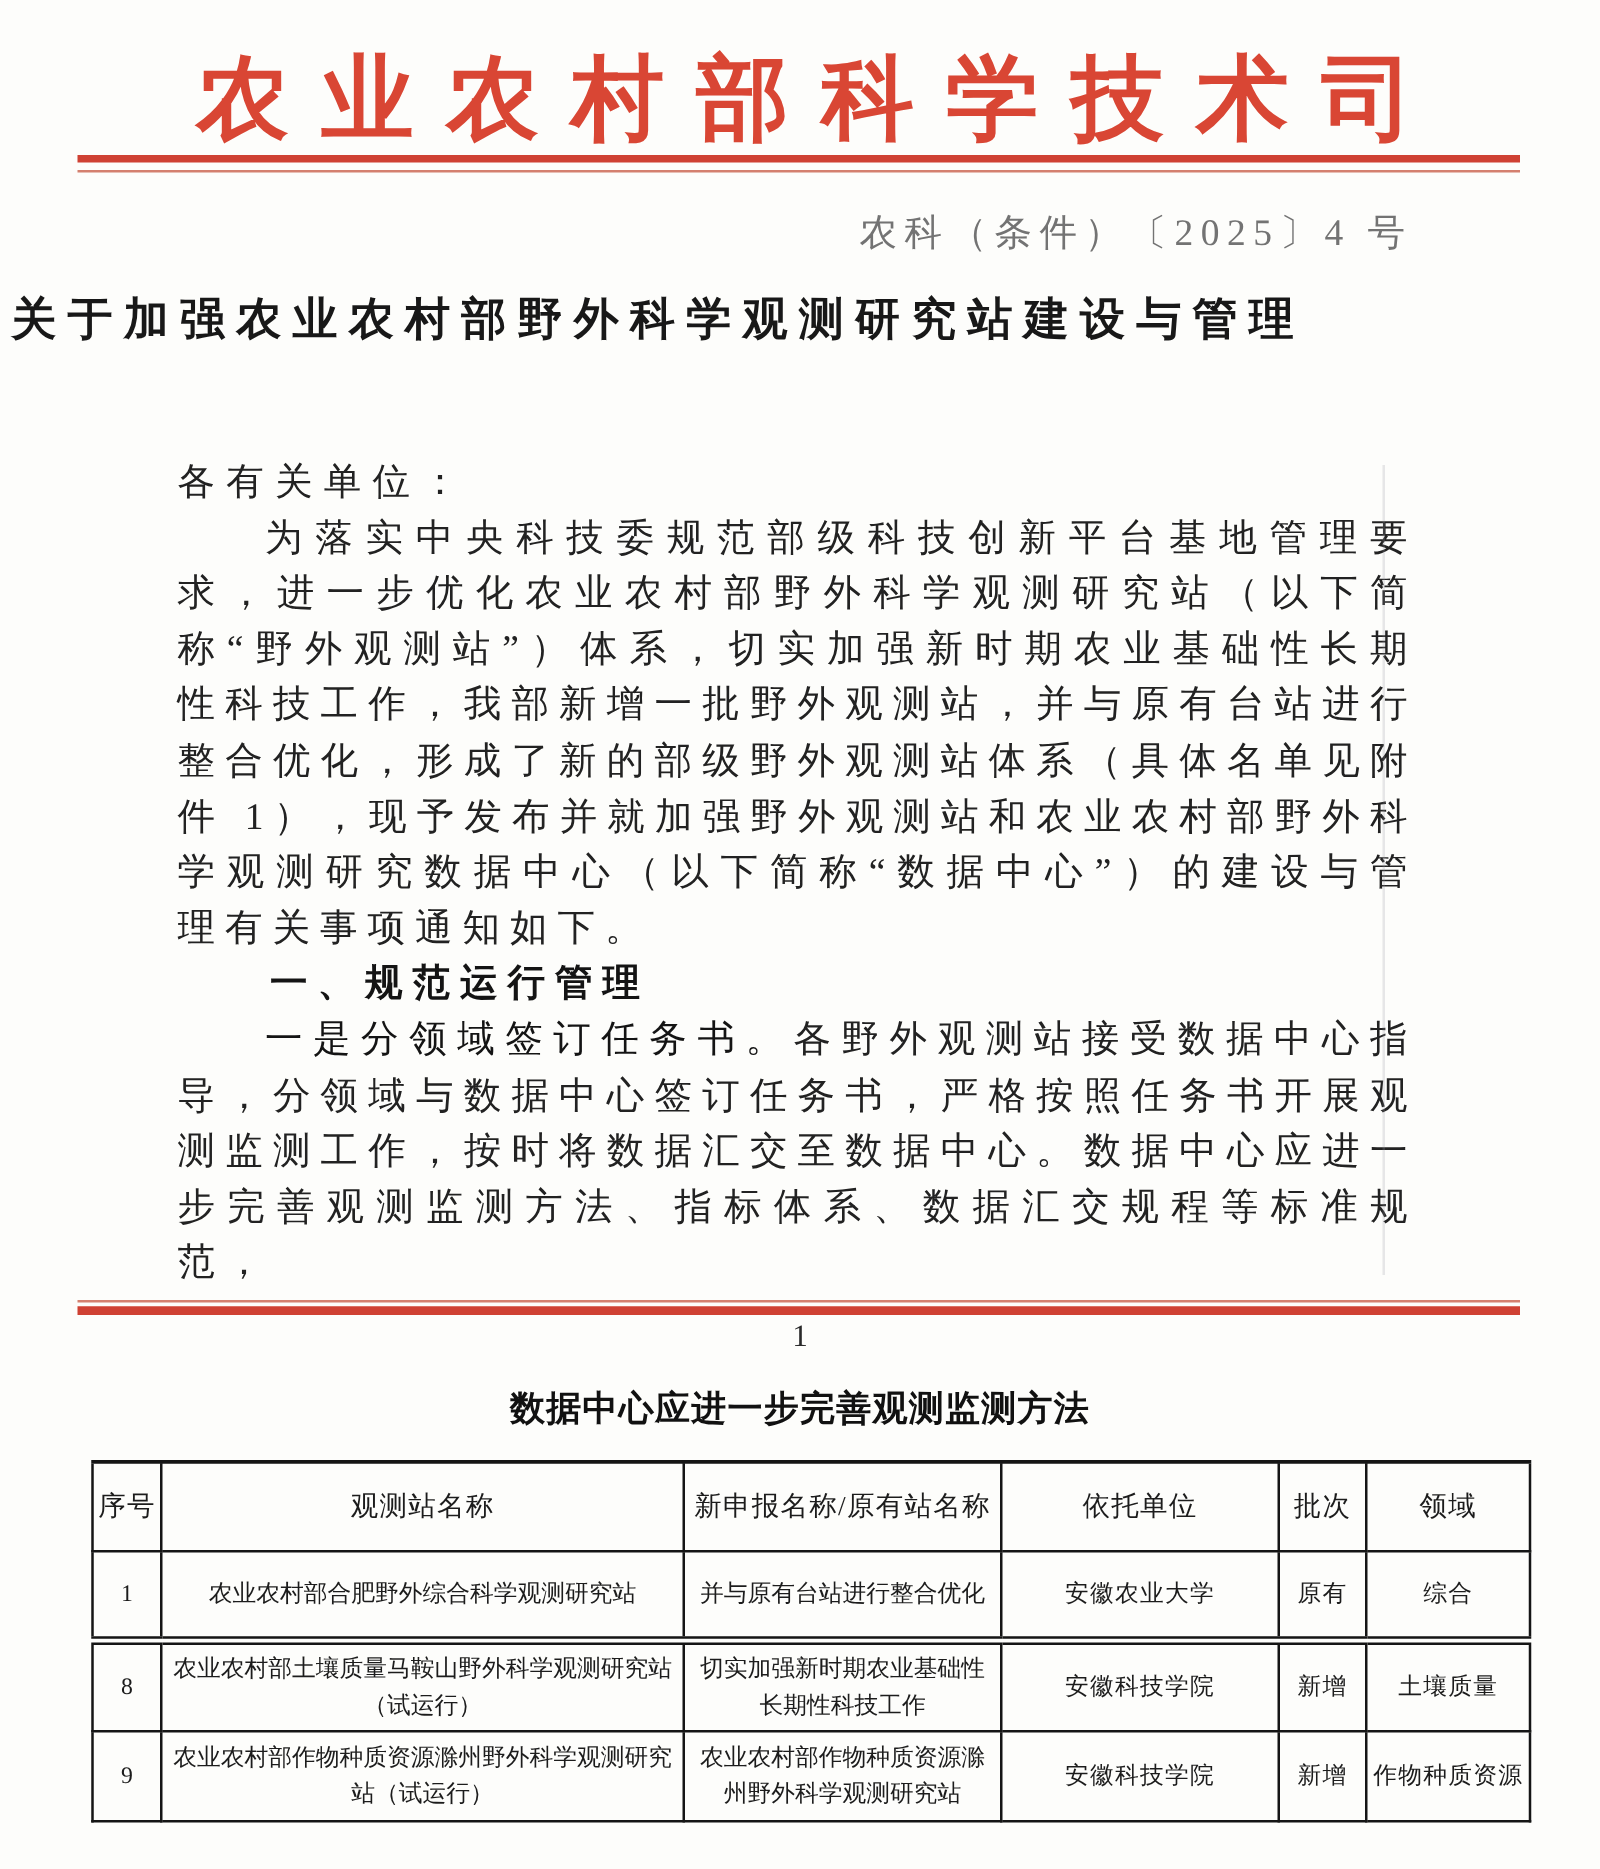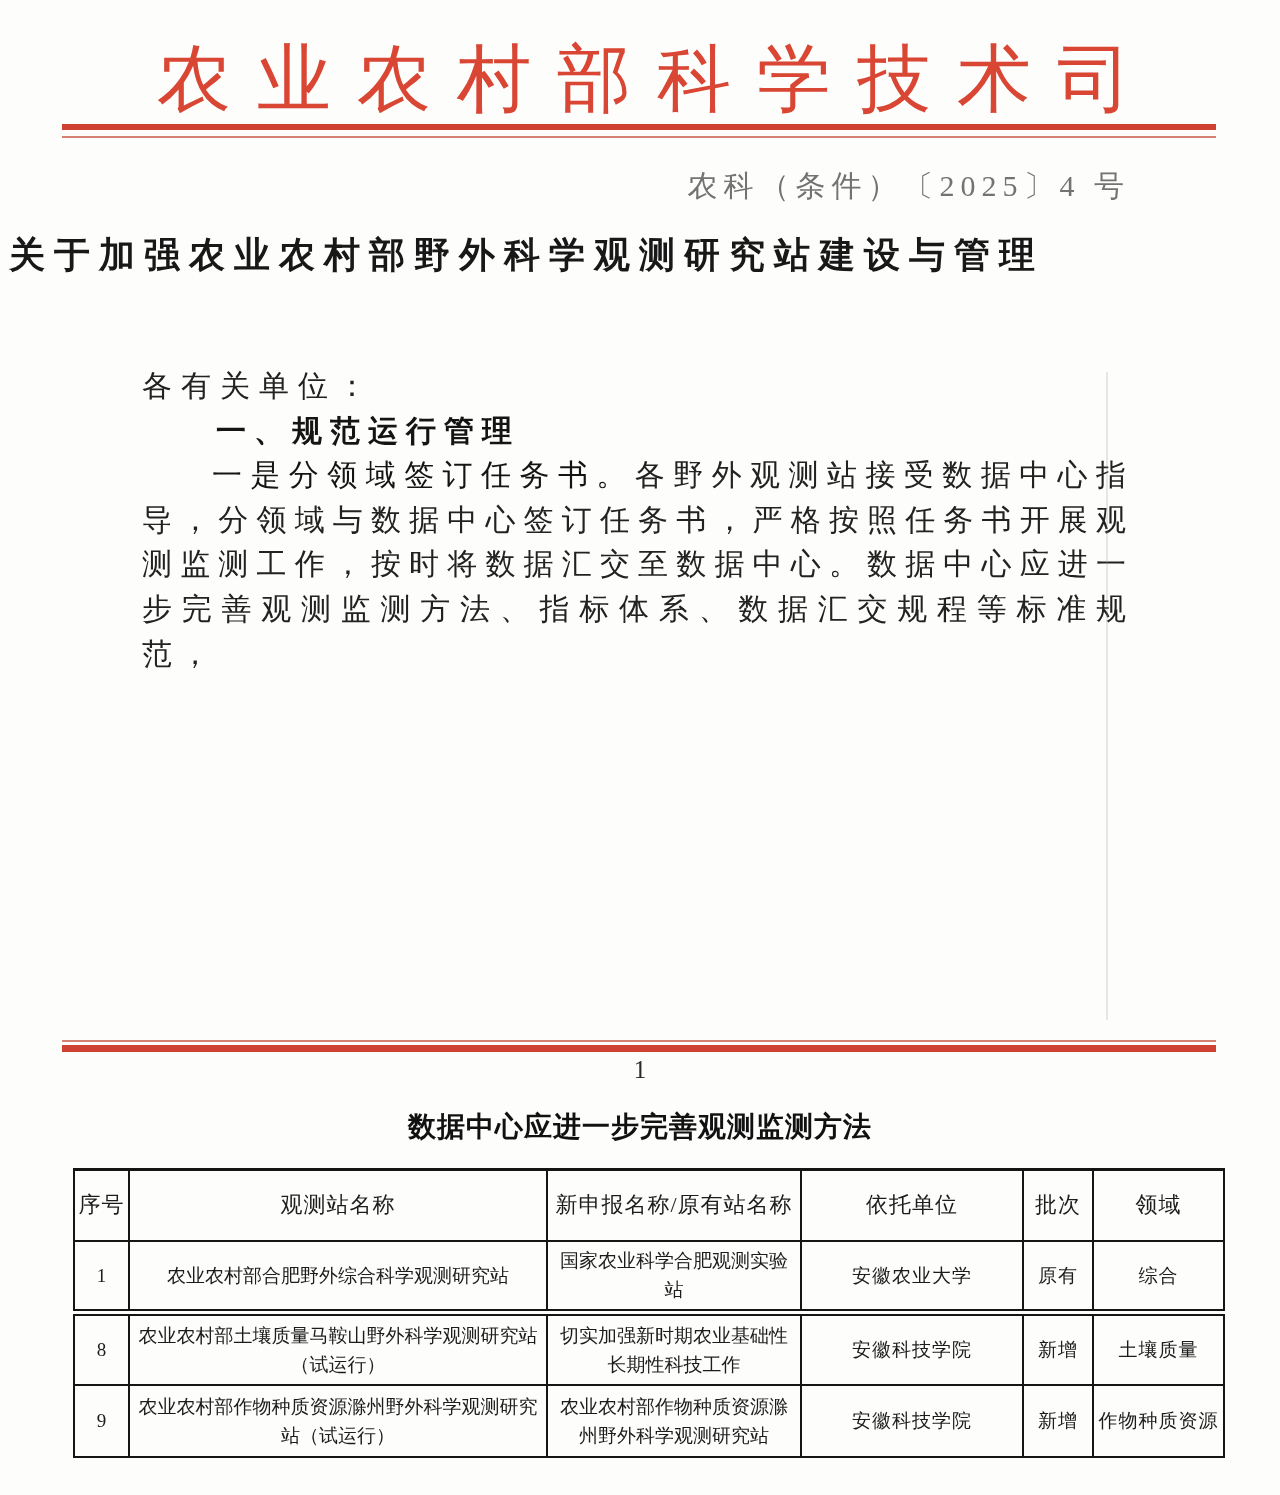--- a/index.html
+++ b/index.html
@@ -15,21 +15,21 @@
     position:relative;
     background:#fdfdfb;
     font-family:"Liberation Serif","DejaVu Serif",serif;
     color:var(--ink);
     overflow:hidden;
   }
   .org-title{
     position:absolute;top:30px;left:0;width:100%;
     text-align:center;
     color:var(--red);
-    font-size:74px;font-weight:400;
+    font-size:74px;font-weight:700;
     letter-spacing:26px;padding-left:34px;
     white-space:nowrap;
   }
   .rule{position:absolute;left:62px;width:1154px;}
   .rule-thick-top{top:124px;height:6px;background:var(--rule-red);}
   .rule-thin-top{top:136px;height:2px;background:var(--rule-red-light);}
   .doc-number{
     position:absolute;top:166px;right:150px;
     font-size:30px;letter-spacing:6px;
     color:#737373;white-space:nowrap;
@@ -91,20 +91,21 @@
 <div class="rule rule-thin-top"></div>
 
 <div class="doc-number">农科（条件）〔2025〕4 号</div>
 
 <h1 class="notice-title">
   <span class="t-line">关于加强农业农村部野外科学观测研究站建设与管理</span>
 </h1>
 
 <div class="body-text">
   <p class="salutation">各有关单位：</p>
+  <p class="para">为落实中央科技委规范部级科技创新平台基地管理要求，进一步优化农业农村部野外科学观测研究站（以下简称“野外观测站”）体系，切实加强新时期农业基础性长期性科技工作，我部新增一批野外观测站，并与原有台站进行整合优化，形成了新的部级野外观测站体系（具体名单见附件 1），现予发布并就加强野外观测站和农业农村部野外科学观测研究数据中心（以下简称“数据中心”）的建设与管理有关事项通知如下。</p>
   <p class="sec-heading">一、规范运行管理</p>
   <p class="para"><span class="lead">一是分领域签订任务书。</span><span>各野外观测站接受数据中心指导，分领域与数据中心签订任务书，严格按照任务书开展观测监测工作，按时将数据汇交至数据中心。数据中心应进一步完善观测监测方法、指标体系、数据汇交规程等标准规范，</span></p>
 </div>
 
 <div class="scan-streak"></div>
 
 <div class="rule rule-thin-bottom"></div>
 <div class="rule rule-thick-bottom"></div>
 <div class="page-number">1</div>
 
@@ -126,21 +127,21 @@
       <th>新申报名称/原有站名称</th>
       <th>依托单位</th>
       <th>批次</th>
       <th>领域</th>
     </tr>
   </thead>
   <tbody>
     <tr>
       <td class="c-seq">1</td>
       <td>农业农村部合肥野外综合科学观测研究站</td>
-      <td>国家农业科学合肥观测实验站</td>
+      <td>并与原有台站进行整合优化</td>
       <td class="c-inst">安徽农业大学</td>
       <td class="c-batch">原有</td>
       <td class="c-field">综合</td>
     </tr>
     <tr class="page-break-row">
       <td class="c-seq">8</td>
       <td>农业农村部土壤质量马鞍山野外科学观测研究站（试运行）</td>
       <td>切实加强新时期农业基础性长期性科技工作</td>
       <td class="c-inst">安徽科技学院</td>
       <td class="c-batch">新增</td>

